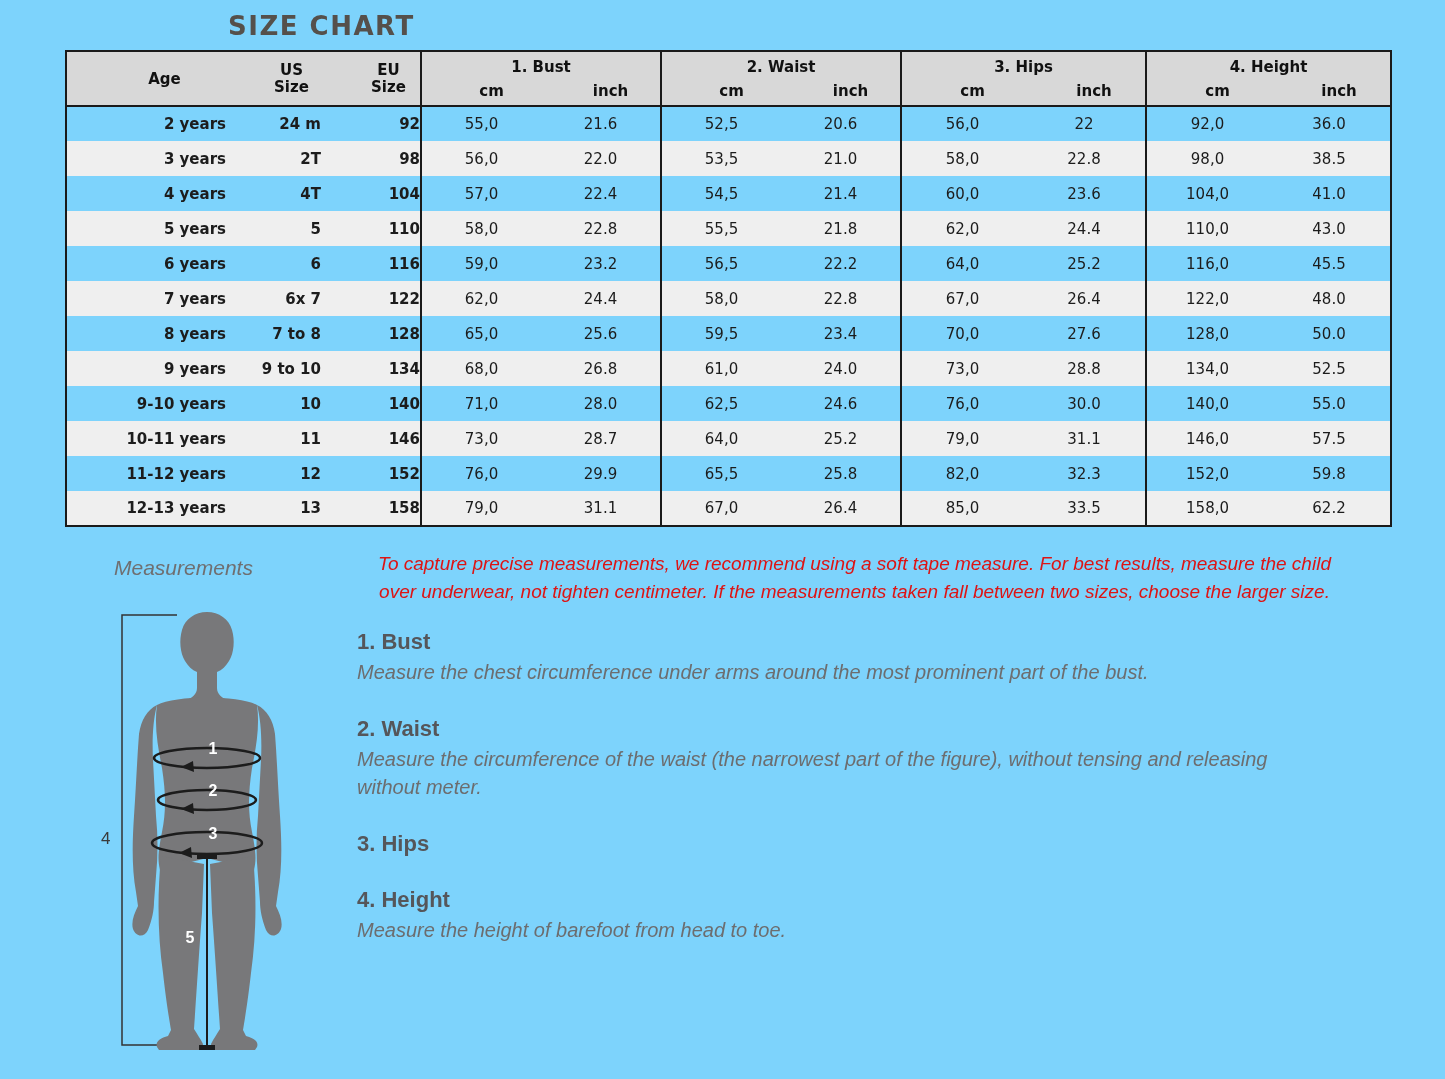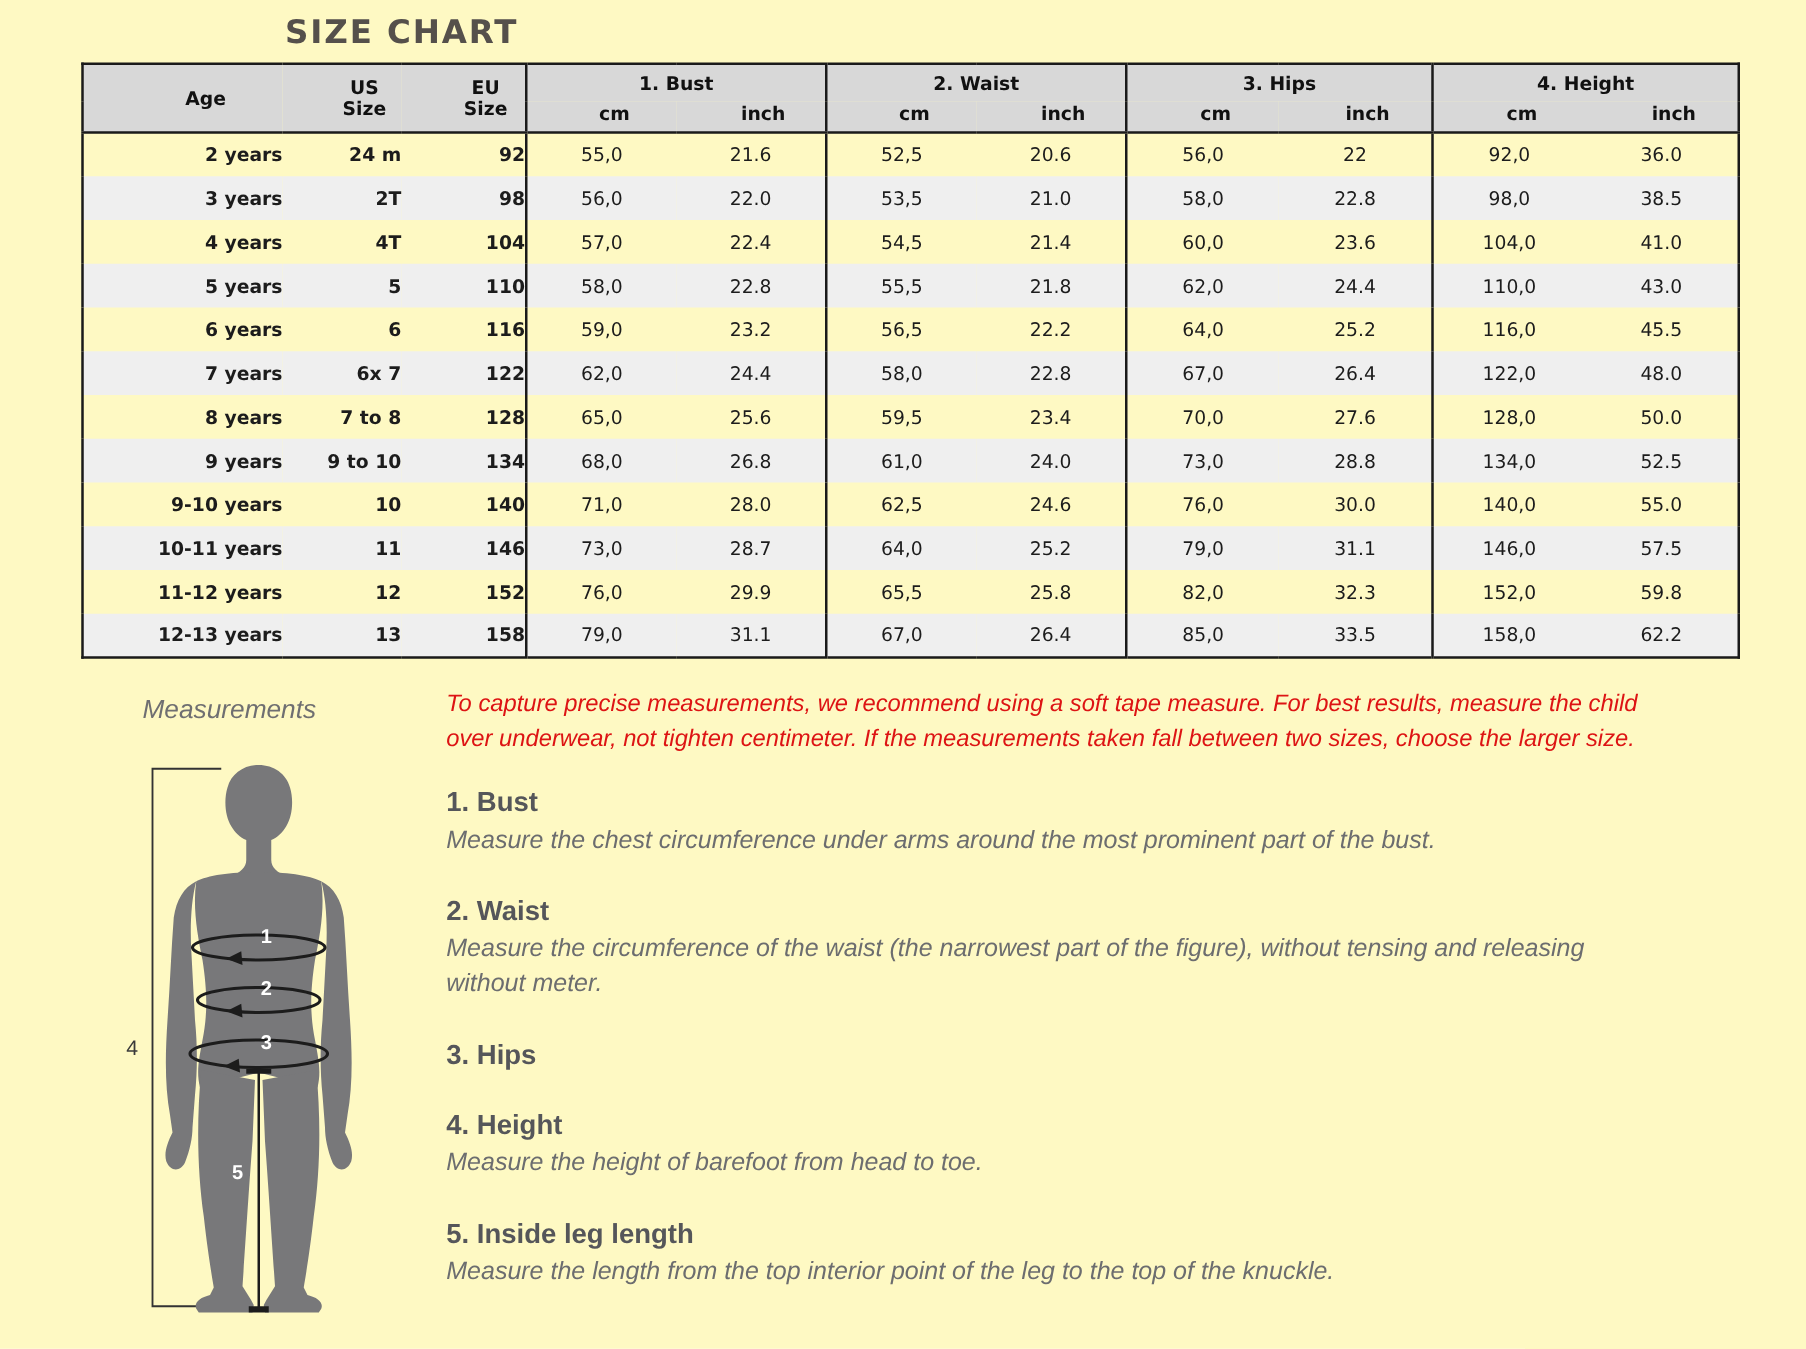--- a/index.html
+++ b/index.html
@@ -7,21 +7,21 @@
     --note-red:#dd1414;
     --header-bg:#d8d8d8;
     --stripe-bg:#efefef;
     --border:#1a1a1a;
     --silhouette:#78787a;
     --body-text:#6c6d6f;
     --heading-text:#55565a;
   }
   *{margin:0;padding:0;box-sizing:border-box;}
   body{background:#fff;font-family:"Liberation Sans",sans-serif;}
-  .page{position:relative;width:1445px;height:1079px;background:#fef9c3;overflow:hidden;}
+  .page{position:relative;width:1445px;height:1079px;background:#7dd3fc;overflow:hidden;}
 
   .title{position:absolute;left:228px;top:11px;font-family:"DejaVu Sans",sans-serif;
          font-size:26px;font-weight:bold;letter-spacing:1.5px;color:var(--title-text);}
 
   table.size-chart{position:absolute;left:65px;top:50px;width:1325px;border-collapse:collapse;
          table-layout:fixed;border:2px solid var(--border);
          font-family:"DejaVu Sans",sans-serif;}
   .size-chart th{background:var(--header-bg);font-size:15px;font-weight:bold;color:#111;
          text-align:center;vertical-align:middle;padding:0;}
   .size-chart tr.groups{height:30px;}
@@ -30,21 +30,21 @@
   .size-chart th.span2{border-bottom:2px solid var(--border);padding-left:36px;}
   .size-chart th.wrap{white-space:pre-line;line-height:17px;}
   .size-chart td{height:35px;text-align:center;font-size:15px;color:#1c1c1c;padding:0;}
   .size-chart td.bold{font-weight:bold;text-align:right;}
   .size-chart .grp{border-left:2px solid var(--border);}
   .size-chart tbody tr:nth-child(even) td{background:var(--stripe-bg);}
 
   .measure-label{position:absolute;left:114px;top:556px;font-size:21px;font-style:italic;
          color:#6f6f71;}
   .note{position:absolute;left:357px;top:550px;width:995px;font-size:19px;font-style:italic;
-         color:var(--note-red);line-height:28px;}
+         color:var(--note-red);line-height:28px;text-align:center;}
 
   .instructions{position:absolute;left:357px;top:629px;width:950px;}
   .section{margin-bottom:30px;}
   .sec-heading{font-size:22px;font-weight:bold;color:var(--heading-text);margin-bottom:3px;}
   .sec-body{font-size:20px;font-style:italic;color:var(--body-text);line-height:28px;}
 
   .figure-wrap{position:absolute;left:95px;top:608px;width:225px;height:450px;}
 </style>
 </head>
 <body>
@@ -313,19 +313,15 @@
         <div class="sec-heading">2. Waist</div>
         <div class="sec-body">Measure the circumference of the waist (the narrowest part of the figure), without tensing and releasing without meter.</div>
       </div>
       <div class="section">
         <div class="sec-heading">3. Hips</div>
       </div>
       <div class="section">
         <div class="sec-heading">4. Height</div>
         <div class="sec-body">Measure the height of barefoot from head to toe.</div>
       </div>
-      <div class="section">
-        <div class="sec-heading">5. Inside leg length</div>
-        <div class="sec-body">Measure the length from the top interior point of the leg to the top of the knuckle.</div>
-      </div>
     </div>
 
 </div>
 
 </body></html>

